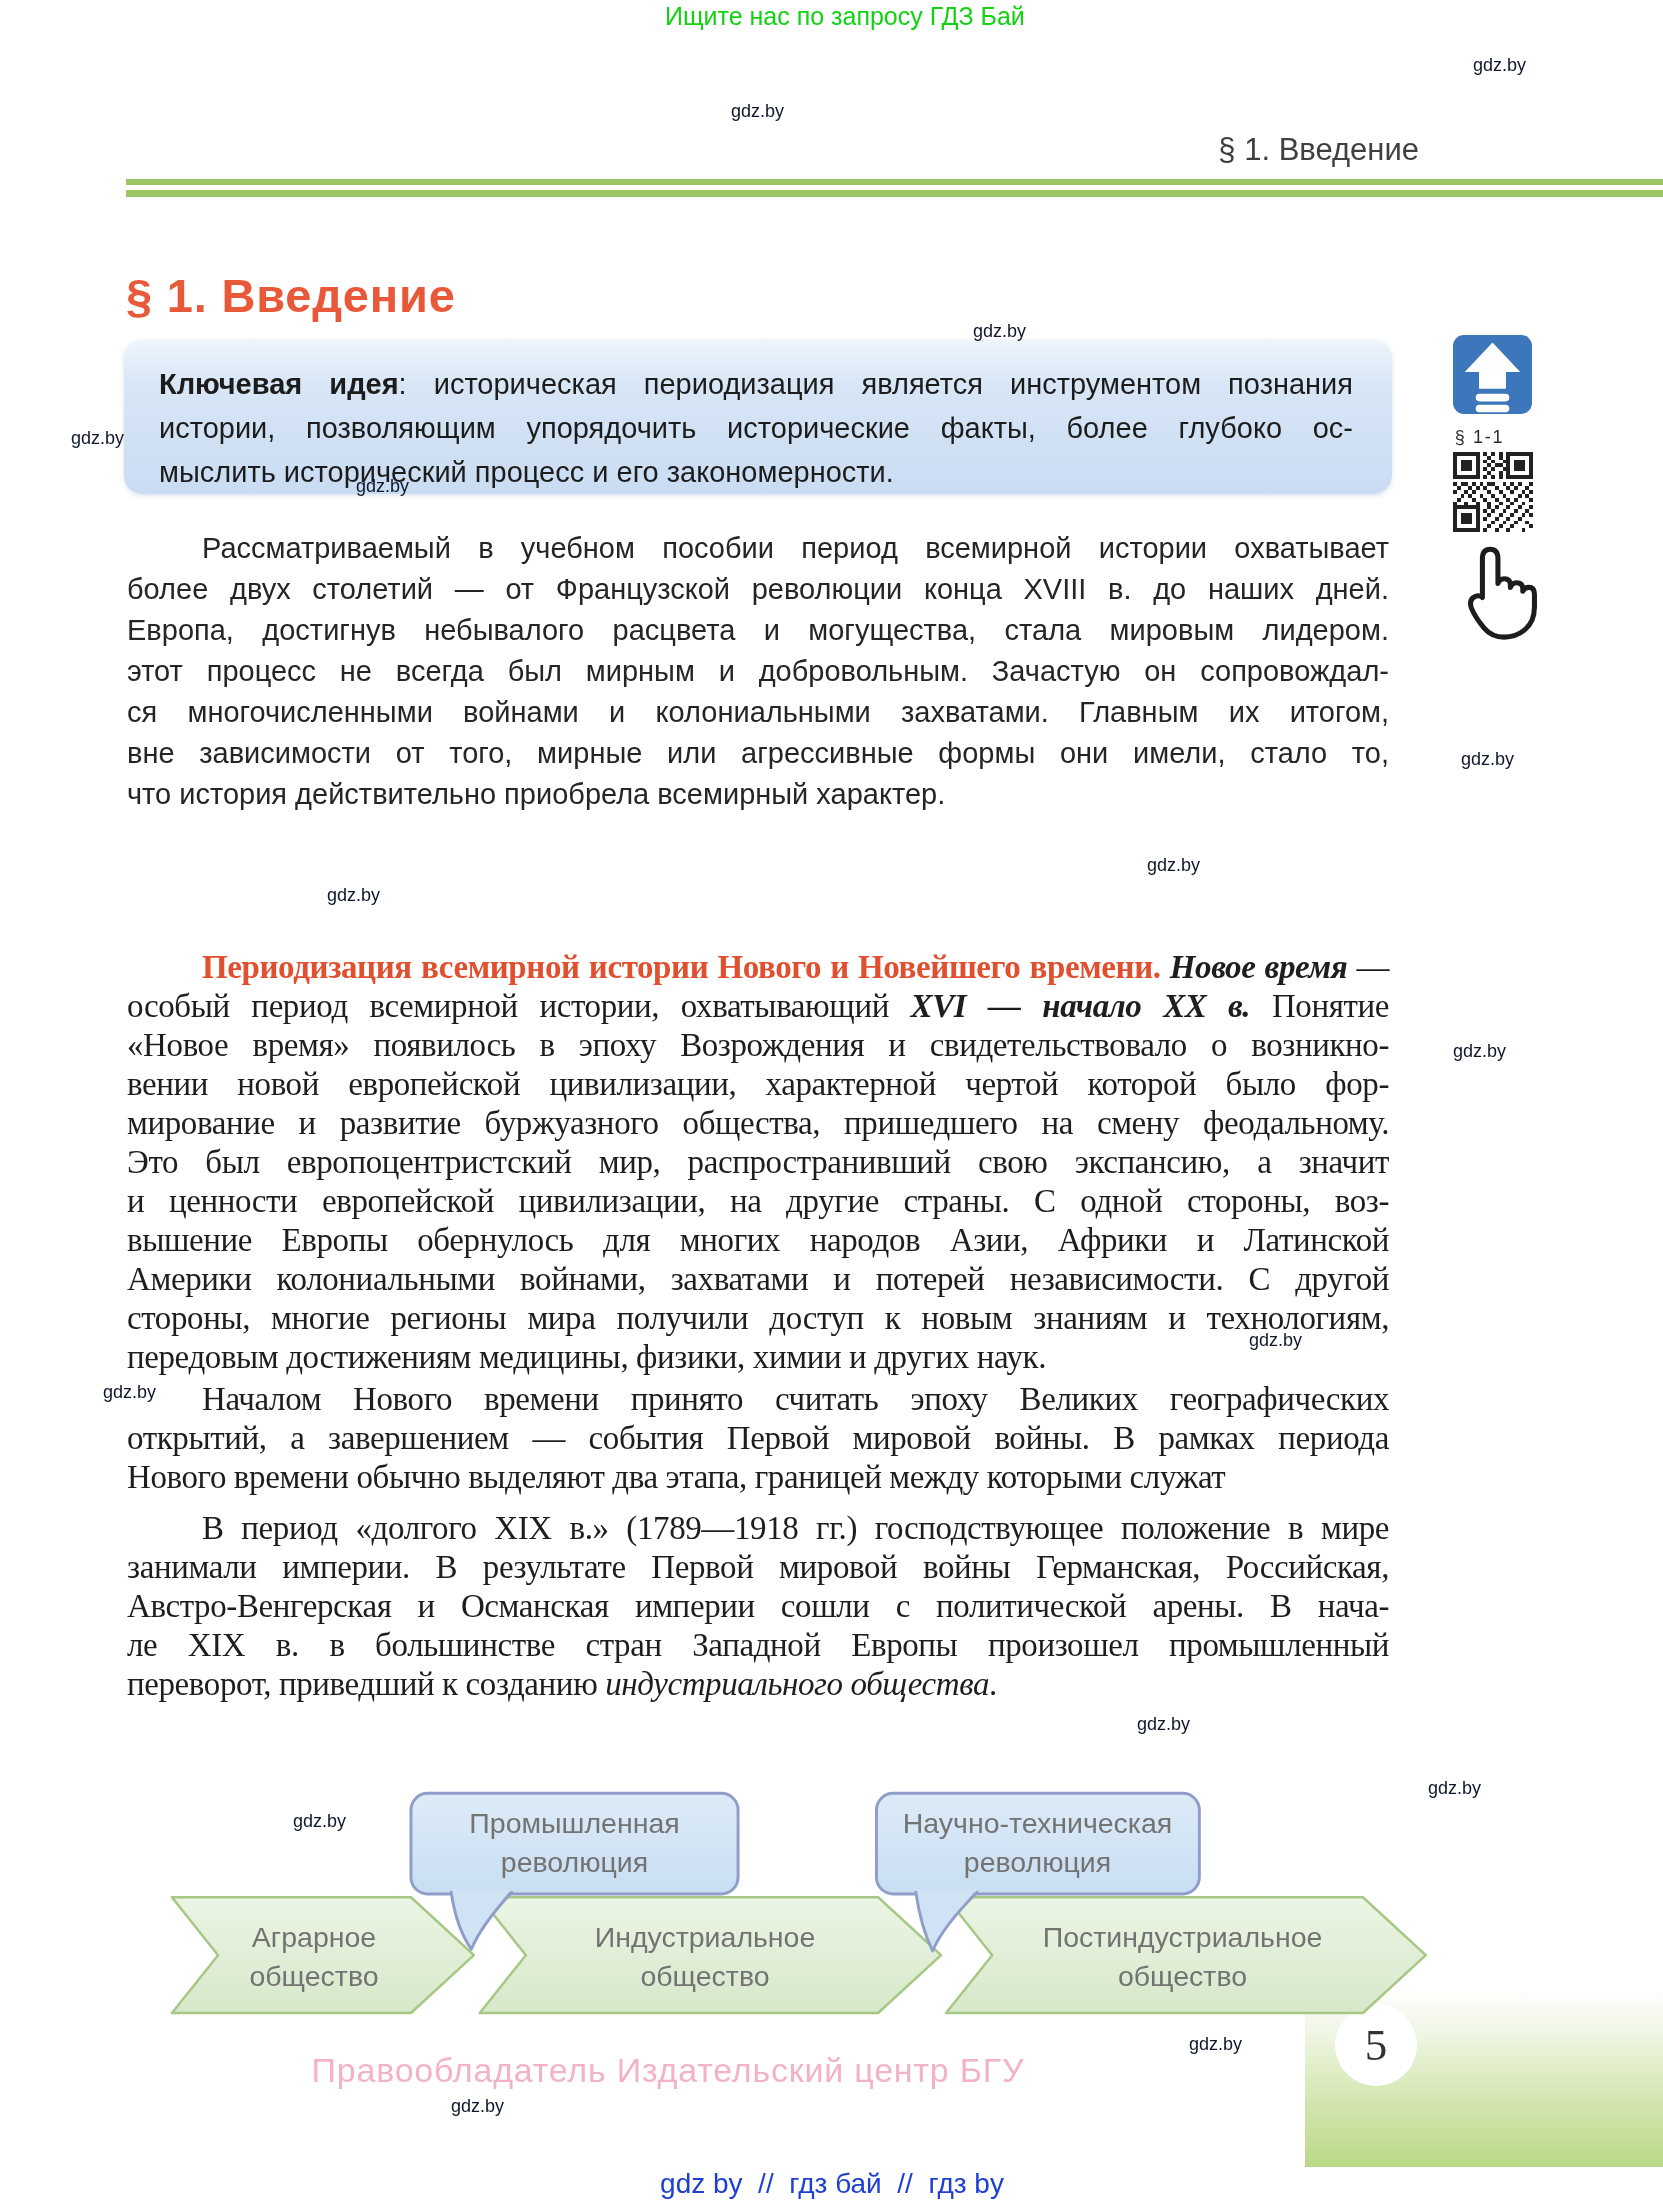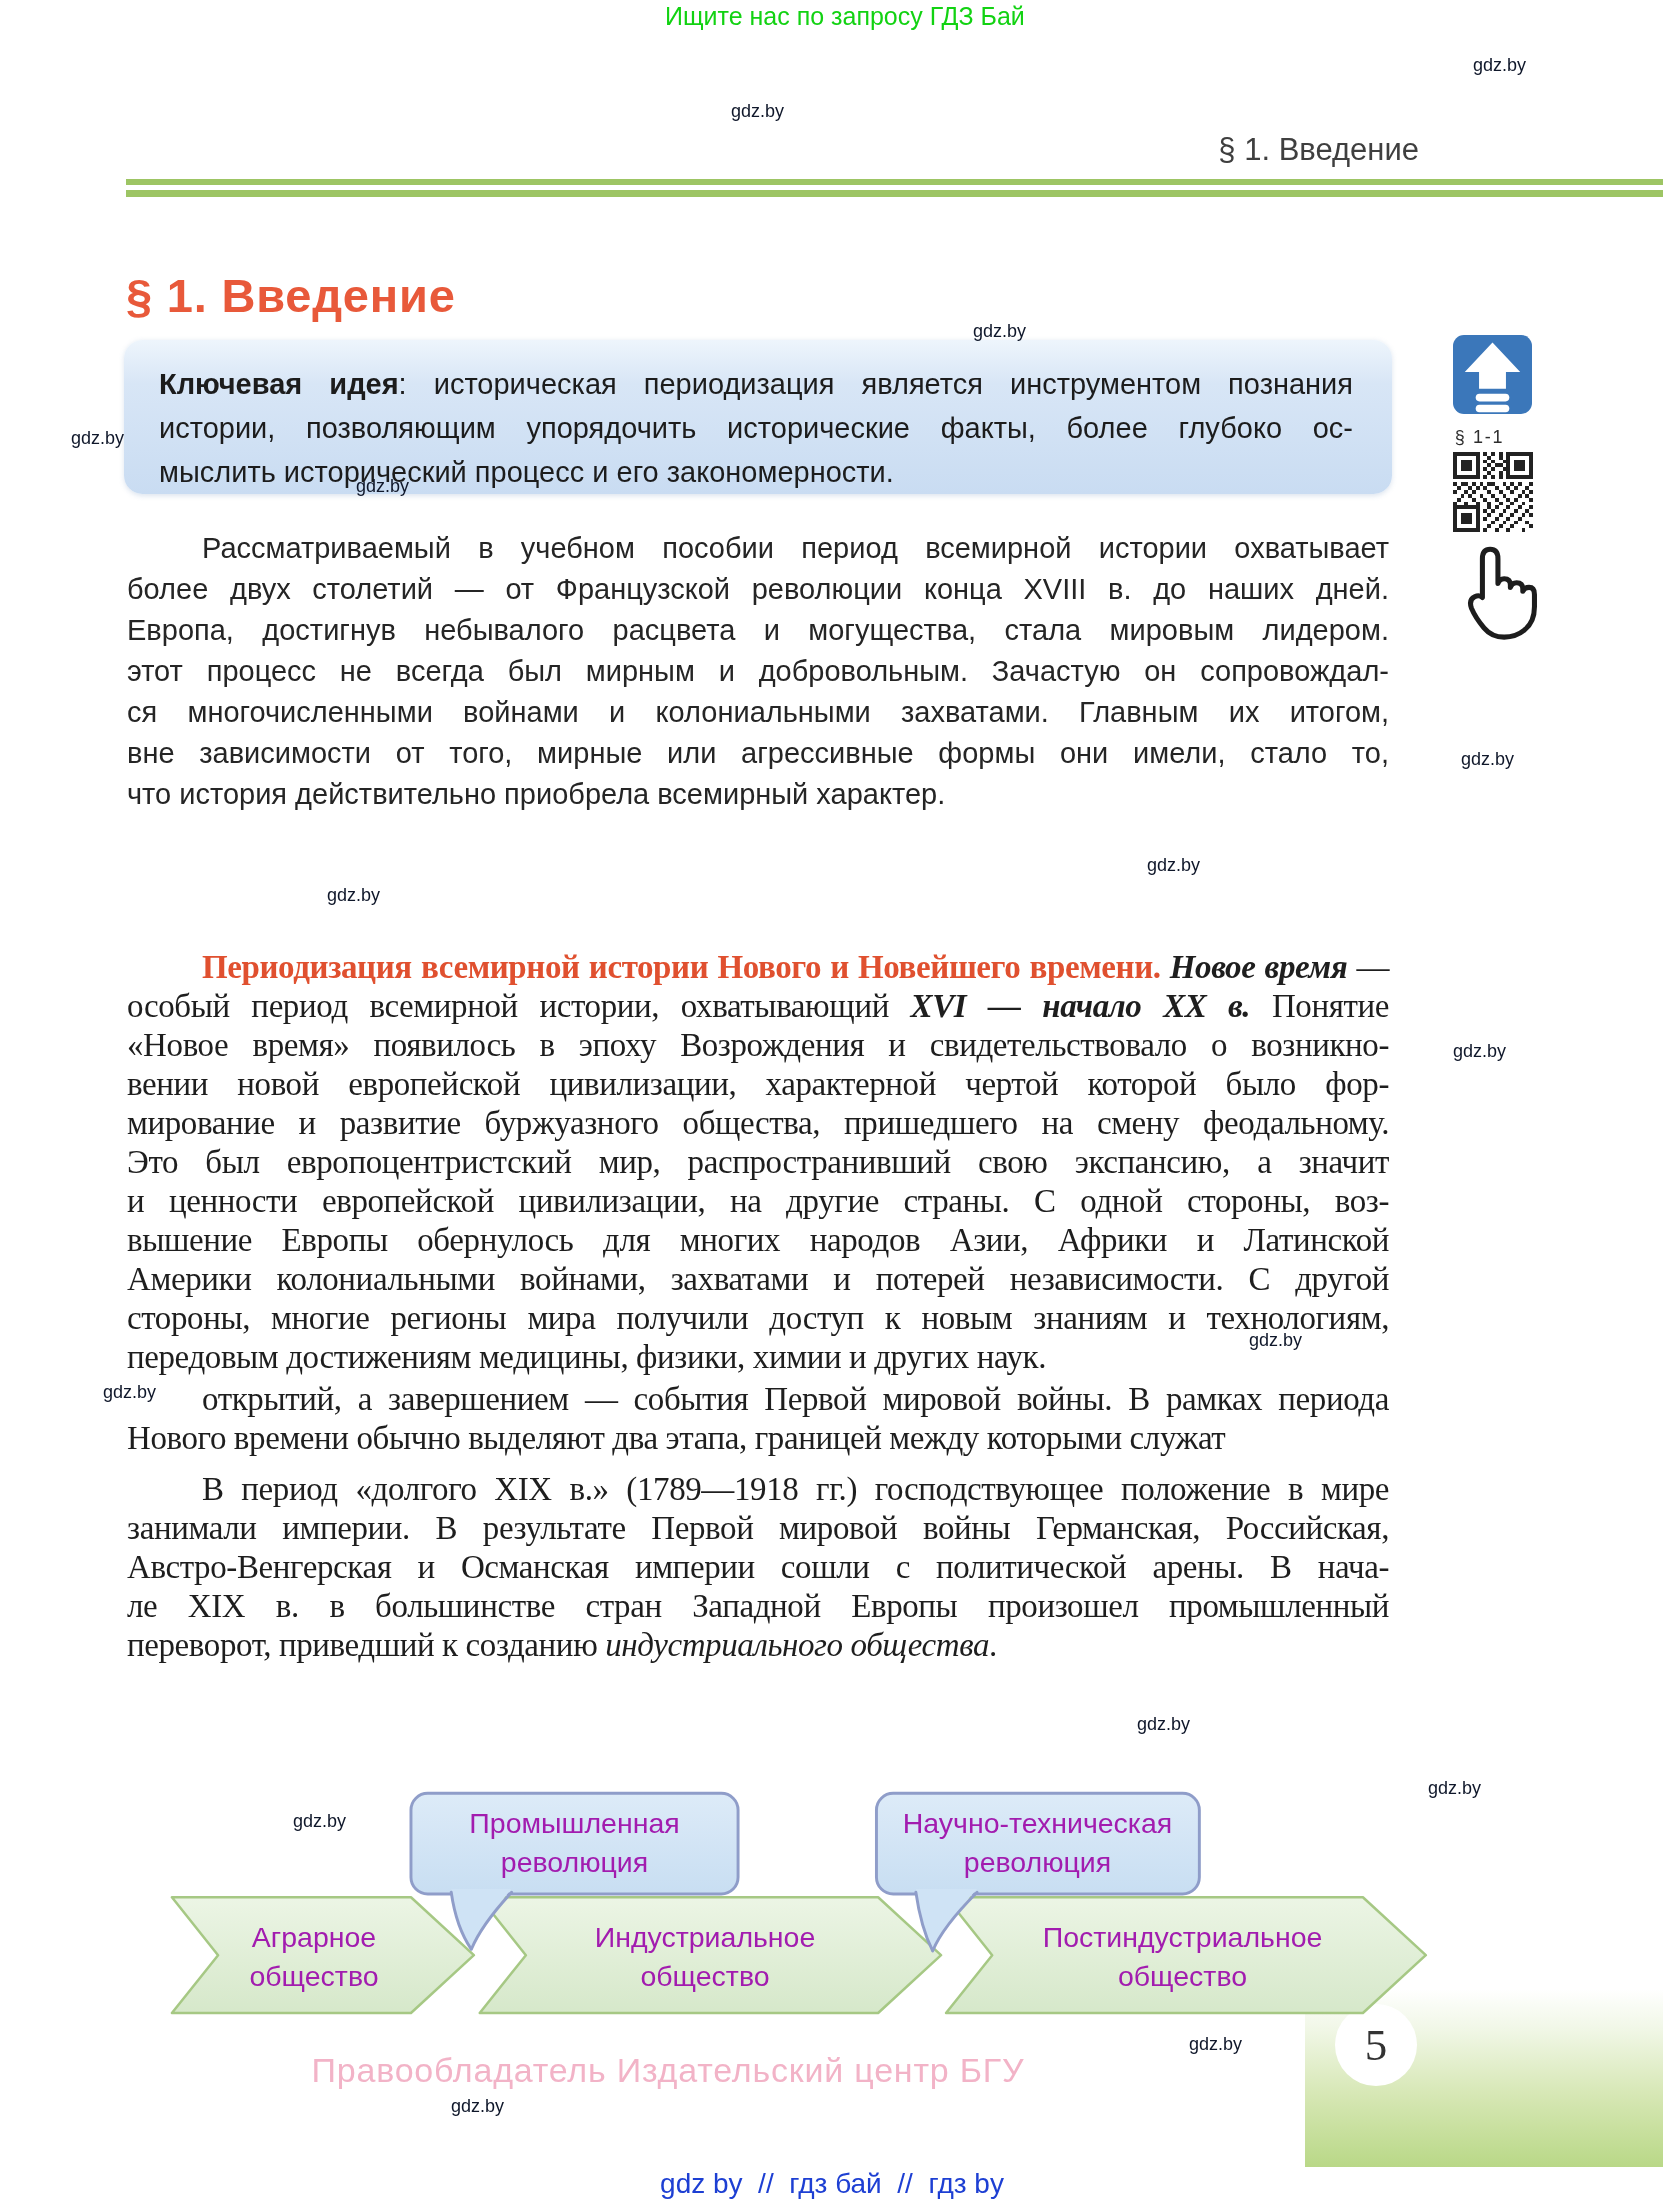--- a/index.html
+++ b/index.html
@@ -50,21 +50,21 @@
   
   .sidebar{position:absolute;left:1453px;top:335px;width:92px;z-index:30;}
   .upload-icon{display:block;width:79px;height:79px;}
   .par-ref{margin:13.4px 0 3.4px 1.7px;font-size:18px;color:#2d2d2d;letter-spacing:1.7px;}
   .qr{display:block;width:80px;height:80px;margin-top:3.4px;}
   .hand{display:block;width:89px;height:101px;margin:8.4px 0 0 1.7px;}
   
   .diagram-svg{position:absolute;left:0;top:1778px;width:1664px;height:252px;z-index:10;}
   .diag-label{
     position:absolute;z-index:20;text-align:center;
-    font-size:28.5px;line-height:39px;color:#a21caf;
+    font-size:28.5px;line-height:39px;color:#737373;
   }
   .lbl-arrow1{left:222px;top:1918px;width:184px;}
   .lbl-arrow2{left:579px;top:1918px;width:252px;}
   .lbl-arrow3{left:1015px;top:1918px;width:335px;}
   .lbl-call1{left:411px;top:1804px;width:327px;}
   .lbl-call2{left:876px;top:1804px;width:323px;}
   
   .copyright{position:absolute;left:127px;top:2051px;width:1082px;text-align:center;
     font-size:34px;color:#f2b3c7;letter-spacing:0.8px;z-index:15;}
   .page-panel{position:absolute;left:1305px;top:1989px;width:359px;height:178px;z-index:5;
@@ -130,20 +130,21 @@
       <div class="line"><span>вении новой европейской цивилизации, характерной чертой которой было фор-</span></div>
       <div class="line"><span>мирование и развитие буржуазного общества, пришедшего на смену феодальному.</span></div>
       <div class="line"><span>Это был европоцентристский мир, распространивший свою экспансию, а значит</span></div>
       <div class="line"><span>и ценности европейской цивилизации, на другие страны. С одной стороны, воз-</span></div>
       <div class="line"><span>вышение Европы обернулось для многих народов Азии, Африки и Латинской</span></div>
       <div class="line"><span>Америки колониальными войнами, захватами и потерей независимости. С другой</span></div>
       <div class="line"><span>стороны, многие регионы мира получили доступ к новым знаниям и технологиям,</span></div>
       <div class="line"><span>передовым достижениям медицины, физики, химии и других наук.</span></div>
     </div>
   <div class="para lines">
+      <div class="line"><span>Началом Нового времени принято считать эпоху Великих географических</span></div>
       <div class="line"><span>открытий, а завершением — события Первой мировой войны. В рамках периода</span></div>
       <div class="line"><span>Нового времени обычно выделяют два этапа, границей между которыми служат</span></div>
     </div>
   <div class="para lines">
       <div class="line"><span>В период «долгого XIX в.» (1789—1918 гг.) господствующее положение в мире</span></div>
       <div class="line"><span>занимали империи. В результате Первой мировой войны Германская, Российская,</span></div>
       <div class="line"><span>Австро-Венгерская и Османская империи сошли с политической арены. В нача-</span></div>
       <div class="line"><span>ле XIX в. в большинстве стран Западной Европы произошел промышленный</span></div>
       <div class="line"><span>переворот, приведший к созданию </span><span class="run-i">индустриального общества</span><span>.</span></div>
     </div>

